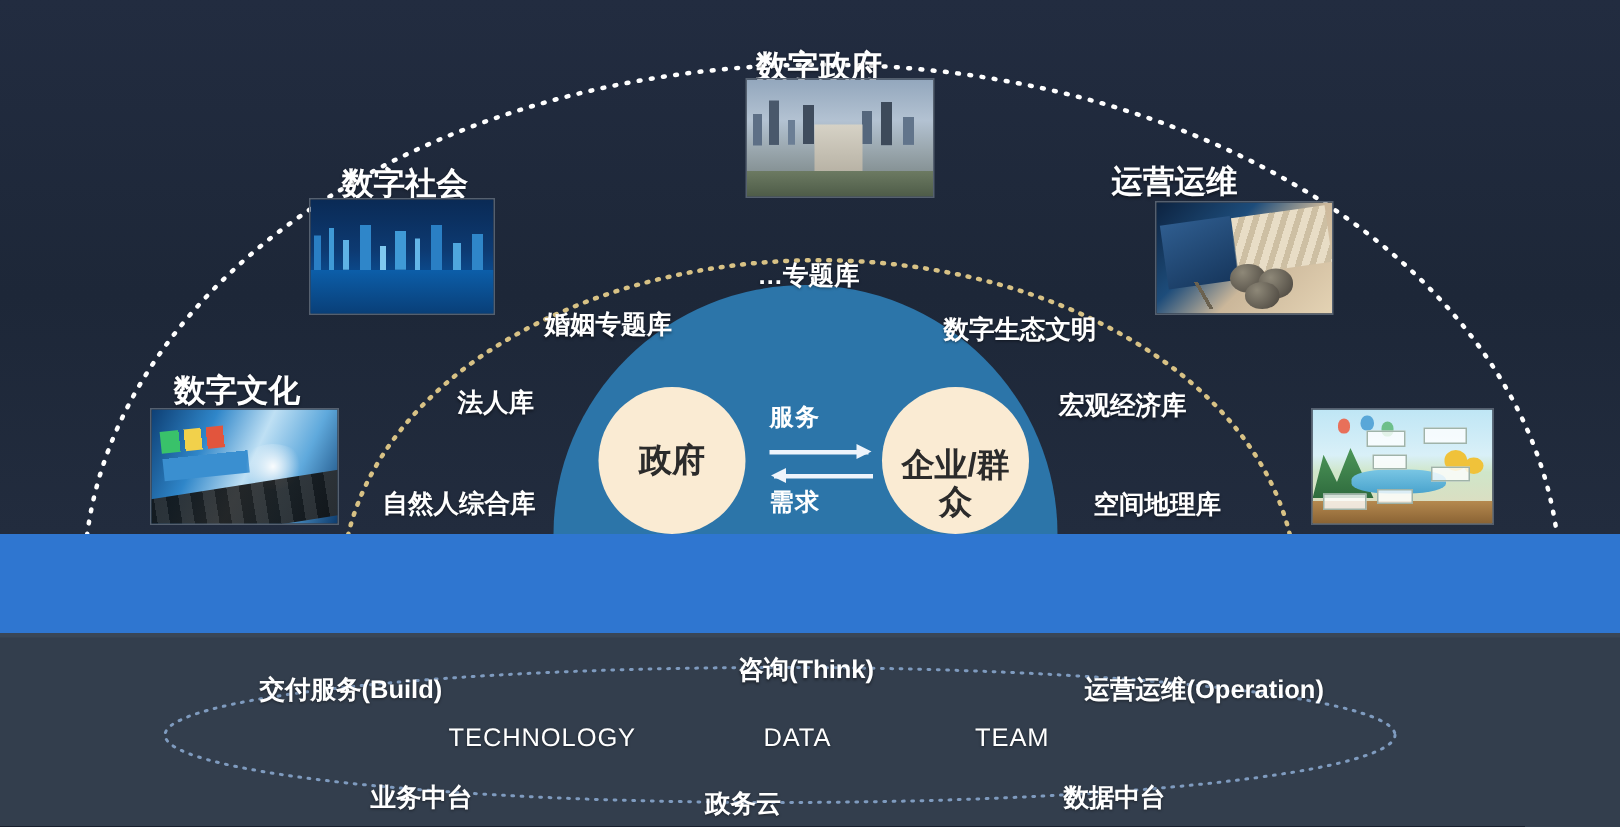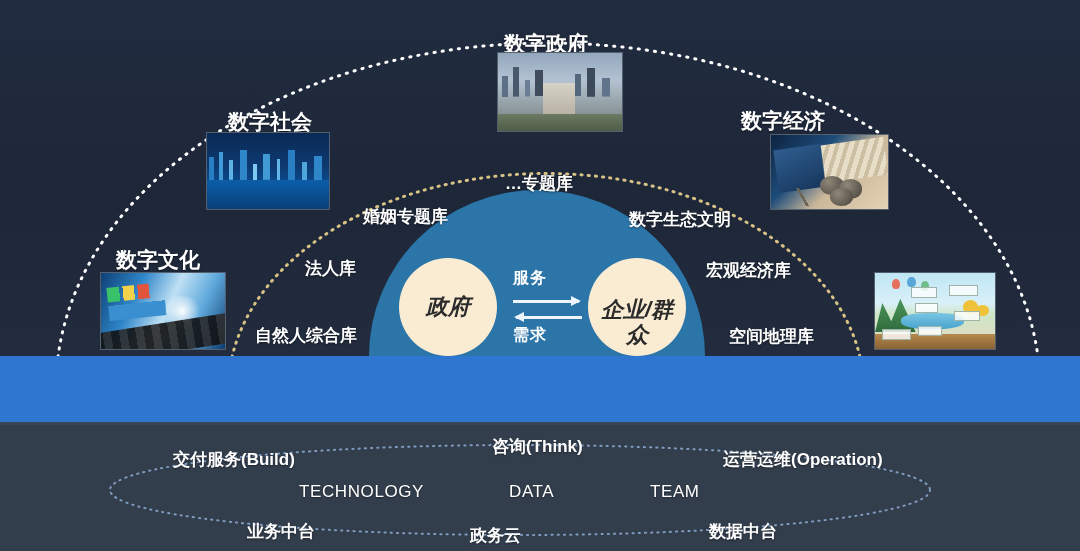--- a/index.html
+++ b/index.html
@@ -25,21 +25,20 @@
     background:#2c75a9;
     border-top-left-radius:168px 166px;
     border-top-right-radius:168px 166px;
   }
   .core-circle{
     position:absolute;border-radius:50%;
     background:#faebd3;
     display:flex;align-items:center;justify-content:center;
     text-align:center;color:#2b2b2b;font-weight:bold;
     line-height:1.12;
-    font-style:italic;
   }
   #circle-gov{left:399px;top:258px;width:98px;height:98px;font-size:22px;}
   #circle-pub{left:588px;top:258px;width:98px;height:98px;font-size:22px;
     padding-bottom:0;}
   #circle-pub span{display:block;width:74px;margin-top:32px;}
 
   .flow-label{position:absolute;color:#ffffff;font-size:16px;font-weight:bold;
     letter-spacing:1px;white-space:nowrap;}
   #label-service{left:513px;top:268px;}
   #label-demand{left:513px;top:325px;}
@@ -197,21 +196,21 @@
   </div>
 
   <div class="lbl lbl-pic" style="left:504px;top:30px">数字政府</div>
   <div class="thumb" id="thumb-gov" style="left:497px;top:52px;width:124px;height:78px">
     <div class="sky"></div>
       <div class="skyline"></div>
       <div class="block"></div>
       <div class="green"></div>
   </div>
 
-  <div class="lbl lbl-pic" style="left:741px;top:107px">数字经济</div>
+  <div class="lbl lbl-pic" style="left:741px;top:107px">运营运维</div>
   <div class="thumb" id="thumb-econ" style="left:770px;top:134px;width:117px;height:74px">
     <div class="sky"></div>
       <div class="calc"></div>
       <div class="notes"></div>
     <div class="coin c1"></div>
       <div class="coin c2"></div>
       <div class="coin c3"></div>
     <div class="chart"></div>
   </div>
 

